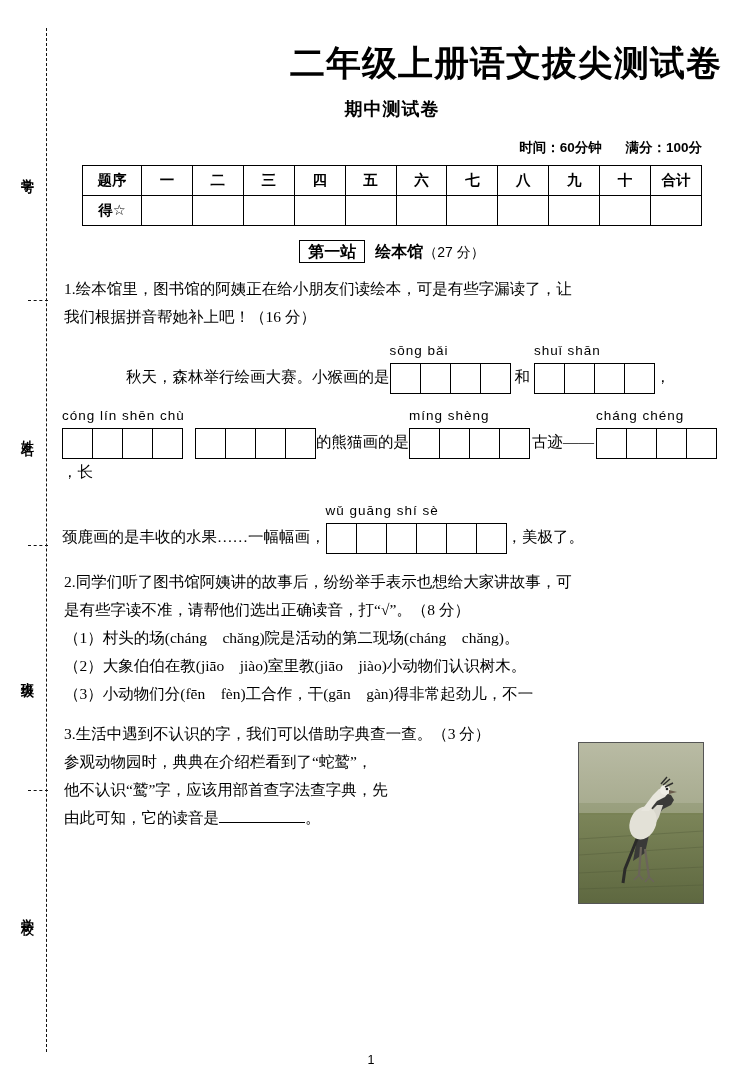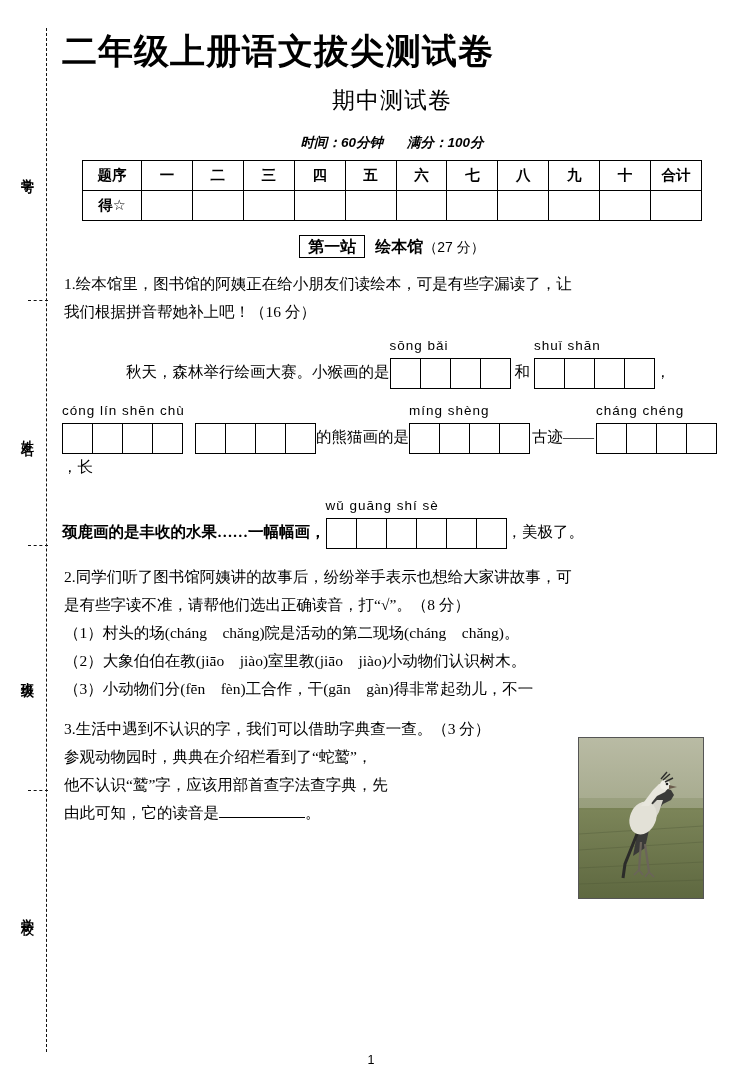--- a/index.html
+++ b/index.html
@@ -62,43 +62,42 @@
   }
 
   .content {
     position: absolute;
     left: 62px;
     top: 0;
     width: 660px;
   }
 
   h1.title {
-    margin: 28px 0 0 0;
+    margin: 40px 0 0 0;
     font-size: 35px;
     font-weight: bold;
-    text-align: left;
+    text-align: right;
     letter-spacing: 1px;
     font-family: "Liberation Sans", "DejaVu Sans", sans-serif;
   }
   h2.subtitle {
     margin: 10px 0 0 0;
-    font-size: 23px;
-    font-weight: normal;
+    font-size: 18px;
+    font-weight: bold;
     text-align: center;
     letter-spacing: 1px;
     font-family: "Liberation Sans", "DejaVu Sans", sans-serif;
   }
   .meta {
     margin-top: 18px;
-    text-align: center;
+    text-align: right;
     font-size: 13.5px;
     padding-right: 20px;
     font-family: "Liberation Sans", "DejaVu Sans", sans-serif;
     font-weight: bold;
-    font-style: italic;
   }
   .meta span { margin-left: 20px; }
 
   
   table.score {
     margin: 8px auto 0 auto;
     border-collapse: collapse;
     width: 620px;
     table-layout: fixed;
   }
@@ -343,21 +342,21 @@
               <i></i>
               <i></i>
               <i></i>
               <i></i>
             </span>
         </span>
         <span class="txt" style="padding-bottom:4px;">，长</span>
       </div>
 
       <div class="fillrow" style="margin-top:8px;">
-        <span class="txt" style="padding-bottom:4px;font-weight:bold;">颈鹿画的是丰收的水果……一幅幅画，</span>
+        <span class="txt" style="padding-bottom:4px;">颈鹿画的是丰收的水果……一幅幅画，</span>
         <span class="grid">
           <span class="pinyin">wǔ guāng shí   sè</span>
           <span class="cells">
               <i></i>
               <i></i>
               <i></i>
               <i></i>
               <i></i>
               <i></i>
             </span>

